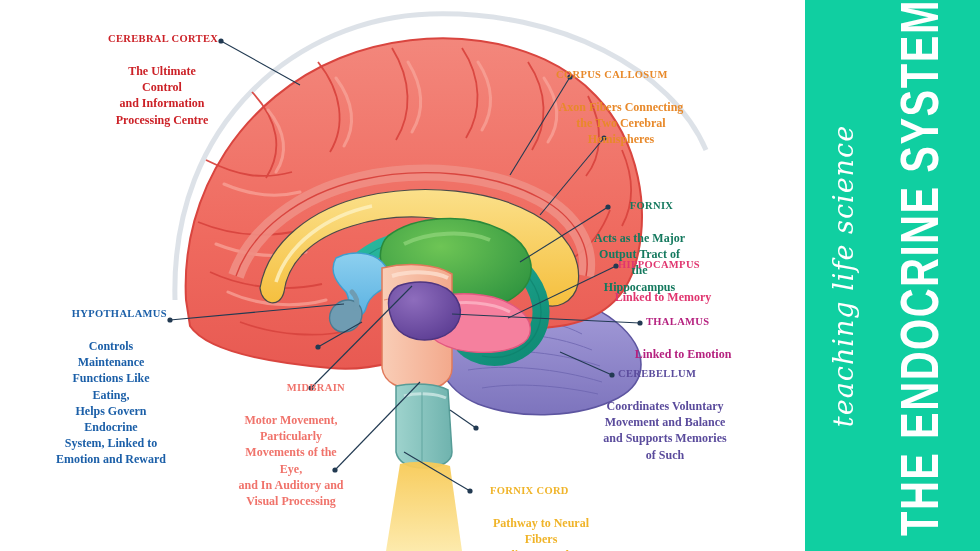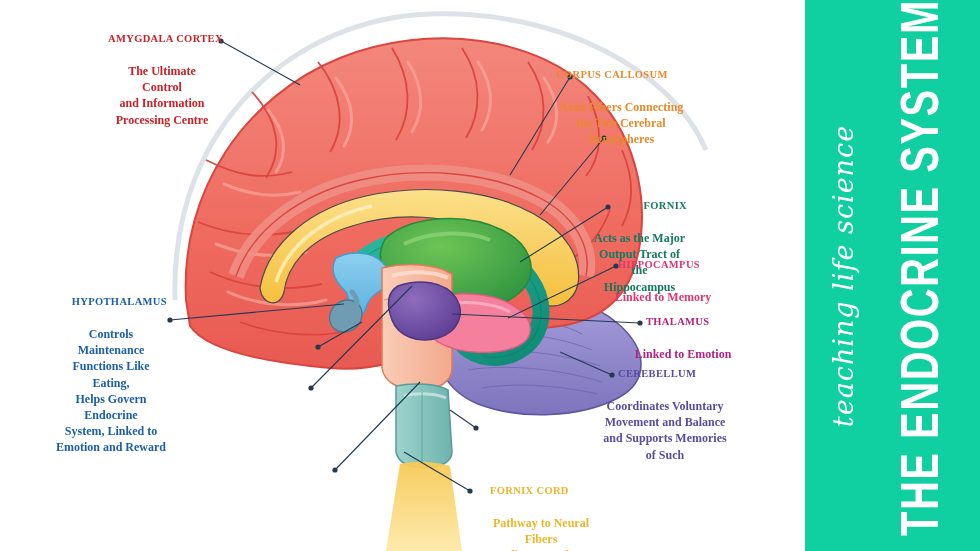--- a/index.html
+++ b/index.html
@@ -278,56 +278,60 @@
       <circle cx="170" cy="320" r="2.6"></circle>
       <circle cx="318" cy="347" r="2.6"></circle>
       <circle cx="311" cy="388" r="2.6"></circle>
       <circle cx="335" cy="470" r="2.6"></circle>
       <circle cx="476" cy="428" r="2.6"></circle>
       <circle cx="470" cy="491" r="2.6"></circle>
     </g>
   </svg>
 
   <div class="label al-center" style="left: 108px; top: 33px; width: 108px; color: rgb(204, 33, 39);">
-    <div class="ttl" style-color="#cc2127">AMYGDALA CORTEX</div>
+    <div class="ttl" style-color="#cc2127">CEREBRAL CORTEX</div>
     <div class="desc">The Ultimate Control<br>and Information<br>Processing  Centre</div>
   </div>
 
   <div class="label al-center" style="left: 556px; top: 69px; width: 130px; color: rgb(232, 137, 42);">
     <div class="ttl" style="text-align:left;">CORPUS CALLOSUM</div>
     <div class="desc">Axon Fibers Connecting<br>the Two Cerebral<br>Hemispheres</div>
   </div>
 
 
   <div class="label al-center" style="left: 592px; top: 200px; width: 95px; color: rgb(20, 121, 94);">
-    <div class="ttl" style="text-align:right;padding-left:24px;">FORNIX</div>
+    <div class="ttl" style="text-align:center;padding-left:24px;">FORNIX</div>
     <div class="desc">Acts as the Major<br>Output Tract of the<br>Hippocampus</div>
   </div>
 
   <div class="label al-center" style="left: 604px; top: 259px; width: 118px; color: rgb(224, 53, 111);">
     <div class="ttl" style="text-align:left;padding-left:14px;">HIPPOCAMPUS</div>
     <div class="desc">Linked to Memory</div>
   </div>
 
   <div class="label al-center" style="left: 628px; top: 316px; width: 110px; color: rgb(181, 33, 127);">
     <div class="ttl" style="text-align:left;padding-left:18px;">THALAMUS</div>
     <div class="desc">Linked to Emotion</div>
   </div>
 
   <div class="label al-center" style="left: 600px; top: 368px; width: 130px; color: rgb(90, 75, 156);">
     <div class="ttl" style="text-align:left;padding-left:18px;">CEREBELLUM</div>
     <div class="desc">Coordinates Voluntary<br>Movement and Balance<br>and Supports Memories<br>of Such</div>
   </div>
 
-  <div class="label al-center" style="left: 55px; top: 296px; width: 112px; color: rgb(27, 95, 168);">
+  <div class="label al-center" style="left: 55px; top: 308px; width: 112px; color: rgb(27, 95, 168);">
     <div class="ttl" style="text-align:right;">HYPOTHALAMUS</div>
     <div class="desc">Controls Maintenance<br>Functions Like Eating,<br>Helps Govern Endocrine<br>System, Linked to<br>Emotion and Reward</div>
   </div>
 
 
+  <div class="label al-center" style="left: 237px; top: 382px; width: 108px; color: rgb(240, 115, 107);">
+    <div class="ttl" style="text-align:right;">MIDBRAIN</div>
+    <div class="desc">Motor Movement,<br>Particularly<br>Movements of the Eye,<br>and In Auditory and<br>Visual Processing</div>
+  </div>
 
 
 
   <div class="label al-center" style="left: 476px; top: 485px; width: 130px; color: rgb(240, 180, 41);">
     <div class="ttl" style="text-align:left;padding-left:14px;">FORNIX CORD</div>
     <div class="desc">Pathway to Neural Fibers<br>Traveling To and From<br>Brain. Controls Simple<br>Reflexes</div>
   </div>
 
 
   <div class="side-panel" style="background: rgb(16, 207, 161);">

